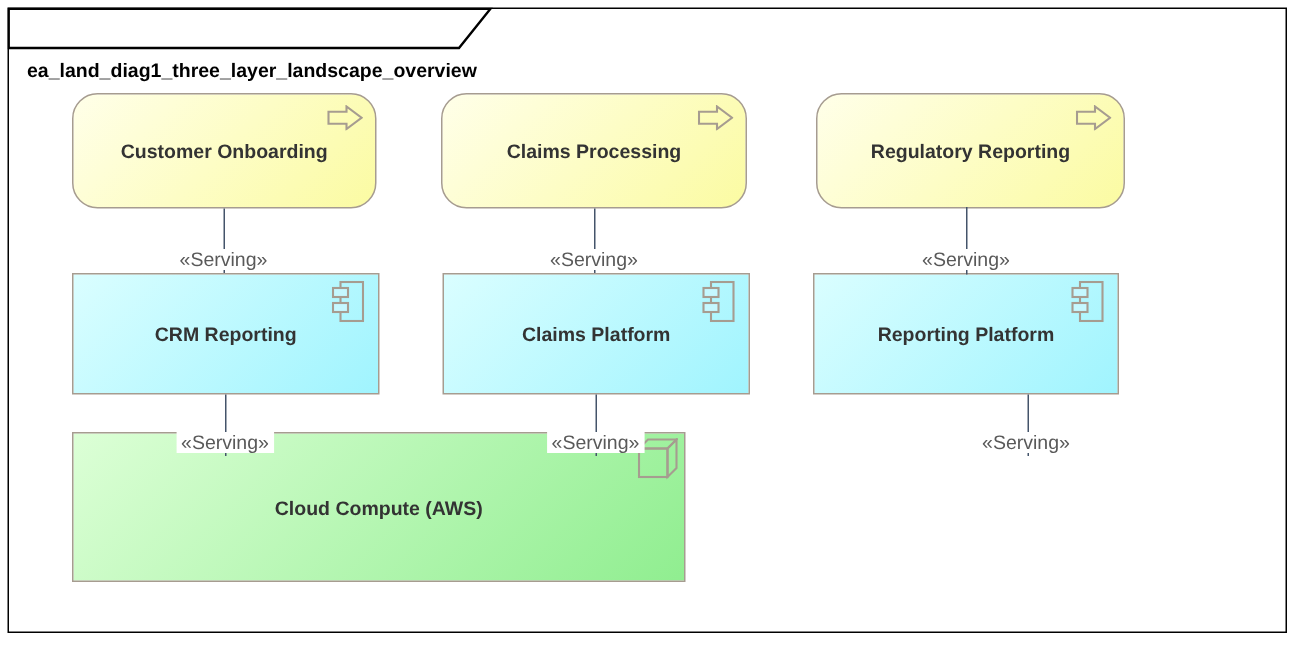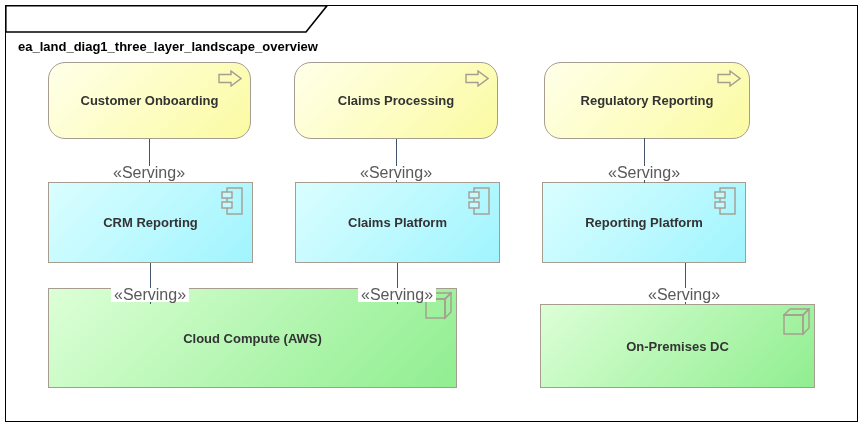--- a/index.html
+++ b/index.html
@@ -58,21 +58,21 @@
   .icon-component { top: 4px;  right: 9px; }
   .icon-node      { top: 3px;  right: 4px; }
   .conn {
     position: absolute;
     width: 0;
     border-left: 1.5px solid #44546A;
   }
   .stereo {
     position: absolute;
     transform: translateX(-50%);
-    font-size: 16px;
+    font-size: 13px;
     color: #595959;
     background: #ffffff;
     padding: 0 3px;
     white-space: nowrap;
     line-height: 14px;
   }
 </style>
 </head>
 <body>
 
@@ -137,28 +137,20 @@
 
   <div class="ebox green" style="left:48px;top:288px;width:409px;height:100px">
     <svg class="corner-icon icon-node" width="27" height="28" viewBox="0 0 27 28">
       <rect x="1" y="7" width="19" height="19" fill="none" stroke="#A69C90" stroke-width="1.4"></rect>
       <polygon points="1,7 7,1 26,1 20,7" fill="none" stroke="#A69C90" stroke-width="1.4"></polygon>
       <polygon points="20,7 26,1 26,20 20,26" fill="none" stroke="#A69C90" stroke-width="1.4"></polygon>
     </svg>
     <span class="ebox-label">Cloud Compute (AWS)</span>
   </div>
 
-  <div class="ebox green" style="left:540px;top:304px;width:275px;height:84px">
-    <svg class="corner-icon icon-node" width="27" height="28" viewBox="0 0 27 28">
-      <rect x="1" y="7" width="19" height="19" fill="none" stroke="#A69C90" stroke-width="1.4"></rect>
-      <polygon points="1,7 7,1 26,1 20,7" fill="none" stroke="#A69C90" stroke-width="1.4"></polygon>
-      <polygon points="20,7 26,1 26,20 20,26" fill="none" stroke="#A69C90" stroke-width="1.4"></polygon>
-    </svg>
-    <span class="ebox-label">On-Premises DC</span>
-  </div>
 
   <div class="conn" style="left:149px;top:139px;height:43px"></div>
   <div class="conn" style="left:396px;top:139px;height:43px"></div>
   <div class="conn" style="left:644px;top:138px;height:45px"></div>
   <div class="conn" style="left:150px;top:263px;height:41px"></div>
   <div class="conn" style="left:397px;top:263px;height:41px"></div>
   <div class="conn" style="left:685px;top:263px;height:41px"></div>
 
   <span class="stereo" style="left:149px;top:166px">«Serving»</span>
   <span class="stereo" style="left:396px;top:166px">«Serving»</span>

